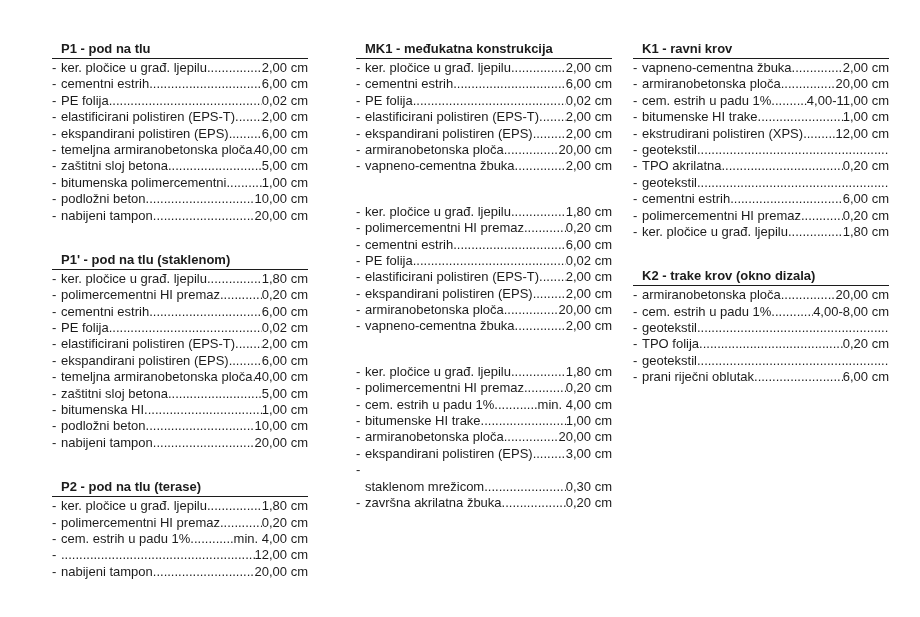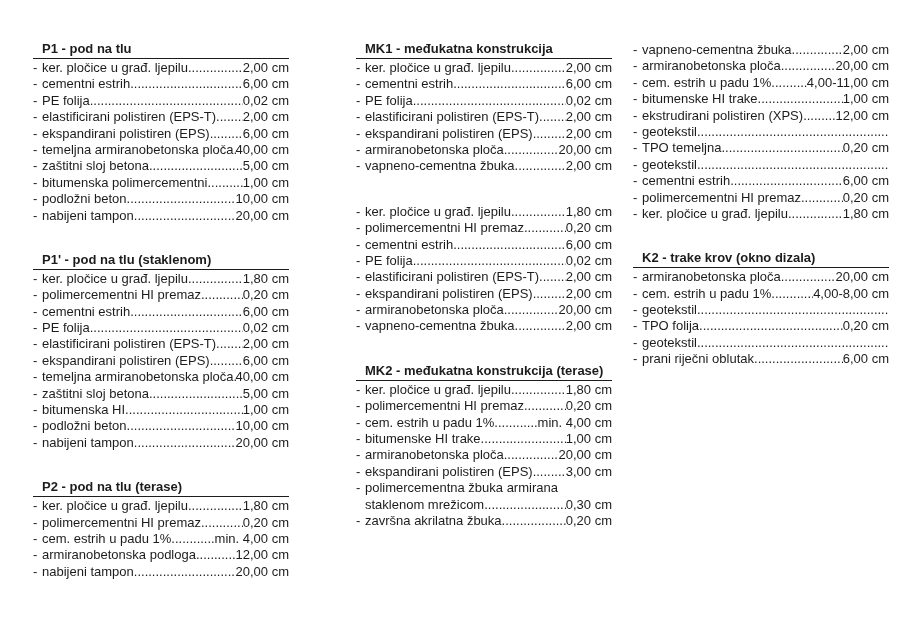--- a/index.html
+++ b/index.html
@@ -13,21 +13,21 @@
     position: relative;
     overflow: hidden;
     font-family: "Liberation Sans", sans-serif;
     color: #1c1c1c;
   }
   .column {
     position: absolute;
     top: 41px;
     width: 256px;
   }
-  .column-1 { left: 33px; }
+  .column-1 { left: 52px; }
   .column-2 { left: 356px; }
   .column-3 { left: 633px; }
 
   .spec-section { margin-bottom: 28px; }
 
   .section-title {
     font-size: 13px;
     font-weight: bold;
     line-height: 15px;
     margin: 0;
@@ -214,21 +214,20 @@
             <span class="value">0,20 cm</span>
           </div>
           <div class="row">
             <span class="dash">-</span>
             <span class="label">cem. estrih u padu 1%</span>
             <span class="dots">................................................................................................................................................................................................................................................</span>
             <span class="value">min. 4,00 cm</span>
           </div>
           <div class="row">
             <span class="dash">-</span>
-            <span class="label">armiranobetonska podloga</span>
             <span class="dots">................................................................................................................................................................................................................................................</span>
             <span class="value">12,00 cm</span>
           </div>
           <div class="row">
             <span class="dash">-</span>
             <span class="label">nabijeni tampon</span>
             <span class="dots">................................................................................................................................................................................................................................................</span>
             <span class="value">20,00 cm</span>
           </div>
         </div>
@@ -328,21 +327,20 @@
           </div>
           <div class="row">
             <span class="dash">-</span>
             <span class="label">vapneno-cementna žbuka</span>
             <span class="dots">................................................................................................................................................................................................................................................</span>
             <span class="value">2,00 cm</span>
           </div>
         </div>
       </section>
       <section class="spec-section">
-        <h2 class="section-title">MK2 - međukatna konstrukcija (terase)</h2>
         <div class="rows">
           <div class="row">
             <span class="dash">-</span>
             <span class="label">ker. pločice u građ. ljepilu</span>
             <span class="dots">................................................................................................................................................................................................................................................</span>
             <span class="value">1,80 cm</span>
           </div>
           <div class="row">
             <span class="dash">-</span>
             <span class="label">polimercementni HI premaz</span>
@@ -368,39 +366,39 @@
             <span class="value">20,00 cm</span>
           </div>
           <div class="row">
             <span class="dash">-</span>
             <span class="label">ekspandirani polistiren (EPS)</span>
             <span class="dots">................................................................................................................................................................................................................................................</span>
             <span class="value">3,00 cm</span>
           </div>
           <div class="row no-leader">
             <span class="dash">-</span>
-            <span class="label">polimercementna žbuka armirana</span>
           </div>
           <div class="row continuation">
             <span class="dash">-</span>
             <span class="label">staklenom mrežicom</span>
             <span class="dots">................................................................................................................................................................................................................................................</span>
             <span class="value">0,30 cm</span>
           </div>
           <div class="row">
             <span class="dash">-</span>
             <span class="label">završna akrilatna žbuka</span>
             <span class="dots">................................................................................................................................................................................................................................................</span>
             <span class="value">0,20 cm</span>
           </div>
         </div>
       </section>
     </div>
     <div class="column column-3">
       <section class="spec-section">
+        <h2 class="section-title">K1 - ravni krov</h2>
         <div class="rows">
           <div class="row">
             <span class="dash">-</span>
             <span class="label">vapneno-cementna žbuka</span>
             <span class="dots">................................................................................................................................................................................................................................................</span>
             <span class="value">2,00 cm</span>
           </div>
           <div class="row">
             <span class="dash">-</span>
             <span class="label">armiranobetonska ploča</span>
@@ -426,21 +424,21 @@
             <span class="value">12,00 cm</span>
           </div>
           <div class="row">
             <span class="dash">-</span>
             <span class="label">geotekstil</span>
             <span class="dots">................................................................................................................................................................................................................................................</span>
             <span class="value"></span>
           </div>
           <div class="row">
             <span class="dash">-</span>
-            <span class="label">TPO temeljna</span>
+            <span class="label">TPO akrilatna</span>
             <span class="dots">................................................................................................................................................................................................................................................</span>
             <span class="value">0,20 cm</span>
           </div>
           <div class="row">
             <span class="dash">-</span>
             <span class="label">geotekstil</span>
             <span class="dots">................................................................................................................................................................................................................................................</span>
             <span class="value"></span>
           </div>
           <div class="row">

